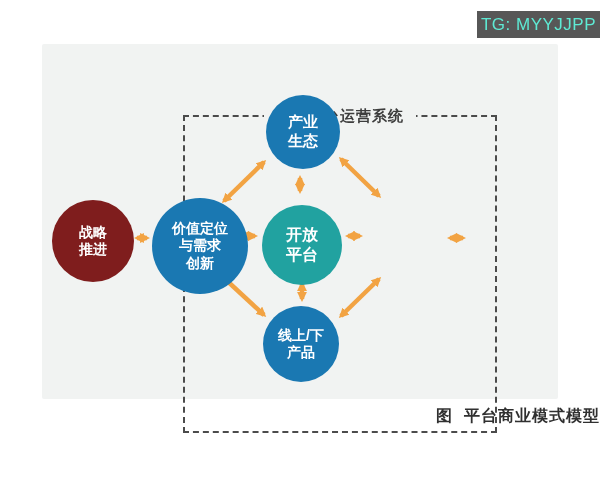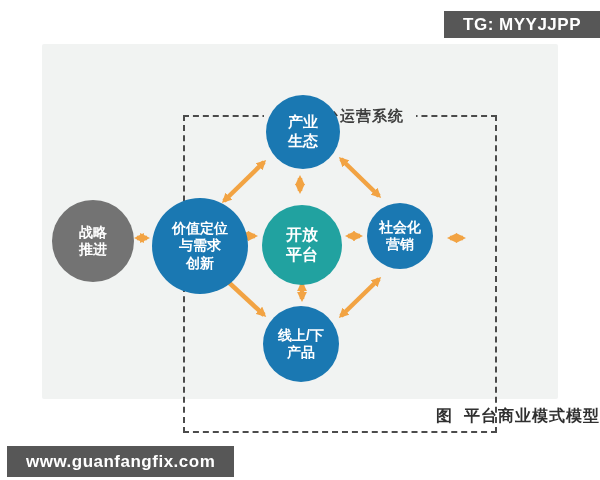--- a/index.html
+++ b/index.html
@@ -11,27 +11,26 @@
     width: 600px;
     height: 480px;
     background: #ffffff;
     overflow: hidden;
   }
 
   
   .badge {
     position: absolute;
     background: #575757;
-    color: #ffffff;
+    color: #5eead4;
     font-size: 17px;
     line-height: 27px;
     letter-spacing: 0.5px;
-    padding: 0 19px;
+    padding: 0 4px;
     white-space: pre;
-    font-weight: bold;
   }
   .badge-top  { top: 11px; right: 0; height: 27px; }
   .badge-bottom { top: 446px; left: 7px; height: 31px; line-height: 31px; font-size: 17px; }
 
   
   .panel {
     position: absolute;
     left: 42px; top: 44px;
     width: 516px; height: 355px;
     background: #F1F3F2;
@@ -71,21 +70,21 @@
     align-items: center;
     justify-content: center;
     color: #ffffff;
     font-weight: bold;
     text-align: right;
     line-height: 1.25;
   }
   .node .ln { display: block; white-space: nowrap; }
   .node-teal  { background: #21A2A0; }
   .node-blue  { background: #1A78B2; }
-  .node-lblue { background: #737373; }
+  .node-lblue { background: #7f1d1d; }
 
   .node-platform { left: 262px; top: 205px; width: 80px; height: 80px; font-size: 16px; }
   .node-industry { left: 266px; top: 95px;  width: 74px; height: 74px; font-size: 15px; }
   .node-value    { left: 152px; top: 198px; width: 96px; height: 96px; font-size: 14px; }
   .node-social   { left: 367px; top: 203px; width: 66px; height: 66px; font-size: 14px; }
   .node-products { left: 263px; top: 306px; width: 76px; height: 76px; font-size: 14px; }
   .node-strategy { left: 52px;  top: 200px; width: 82px; height: 82px; font-size: 14px; }
   .node-profit   { left: 470px; top: 199px; width: 82px; height: 82px; font-size: 14px; }
 
   .caption {
@@ -142,33 +141,28 @@
     <span class="ln">价值定位</span>
     <span class="ln">与需求</span>
     <span class="ln">创新</span>
   </div>
 
   <div class="node node-teal node-platform">
     <span class="ln">开放</span>
     <span class="ln">平台</span>
   </div>
 
-  <div class="node node-blue node-social">
-    <span class="ln">社会化</span>
-    <span class="ln">营销</span>
-  </div>
 
   <div class="node node-blue node-products">
     <span class="ln">线上/下</span>
     <span class="ln">产品</span>
   </div>
 
   <div class="node node-lblue node-strategy">
     <span class="ln">战略</span>
     <span class="ln">推进</span>
   </div>
 
 
   <div class="caption">图  平台商业模式模型</div>
 
-  <div class="badge badge-bottom">www.guanfangfix.com</div>
 
 </div>
 
 </body></html>

